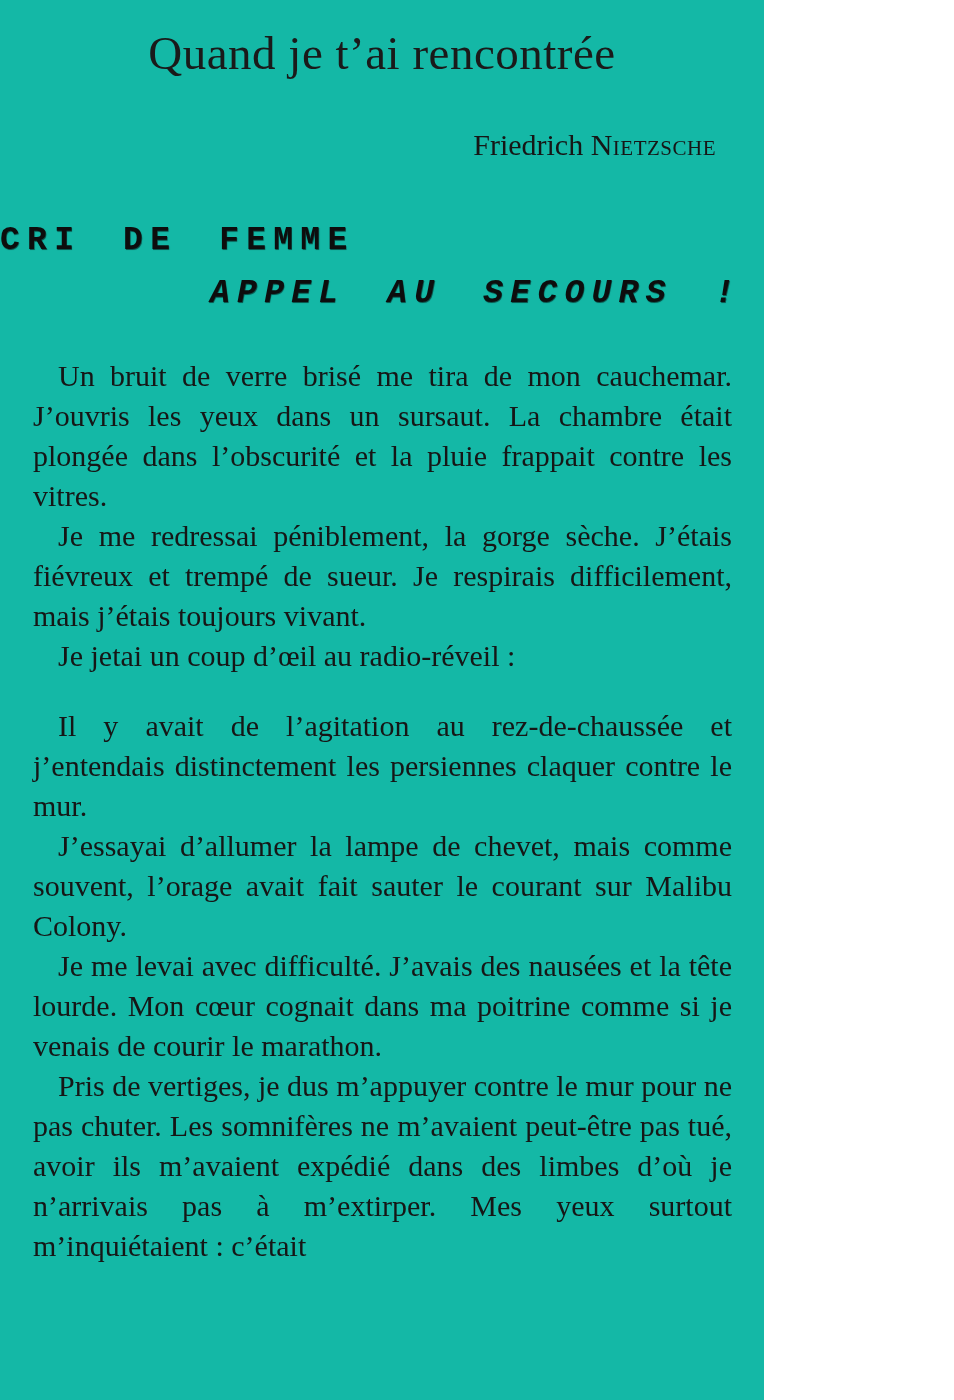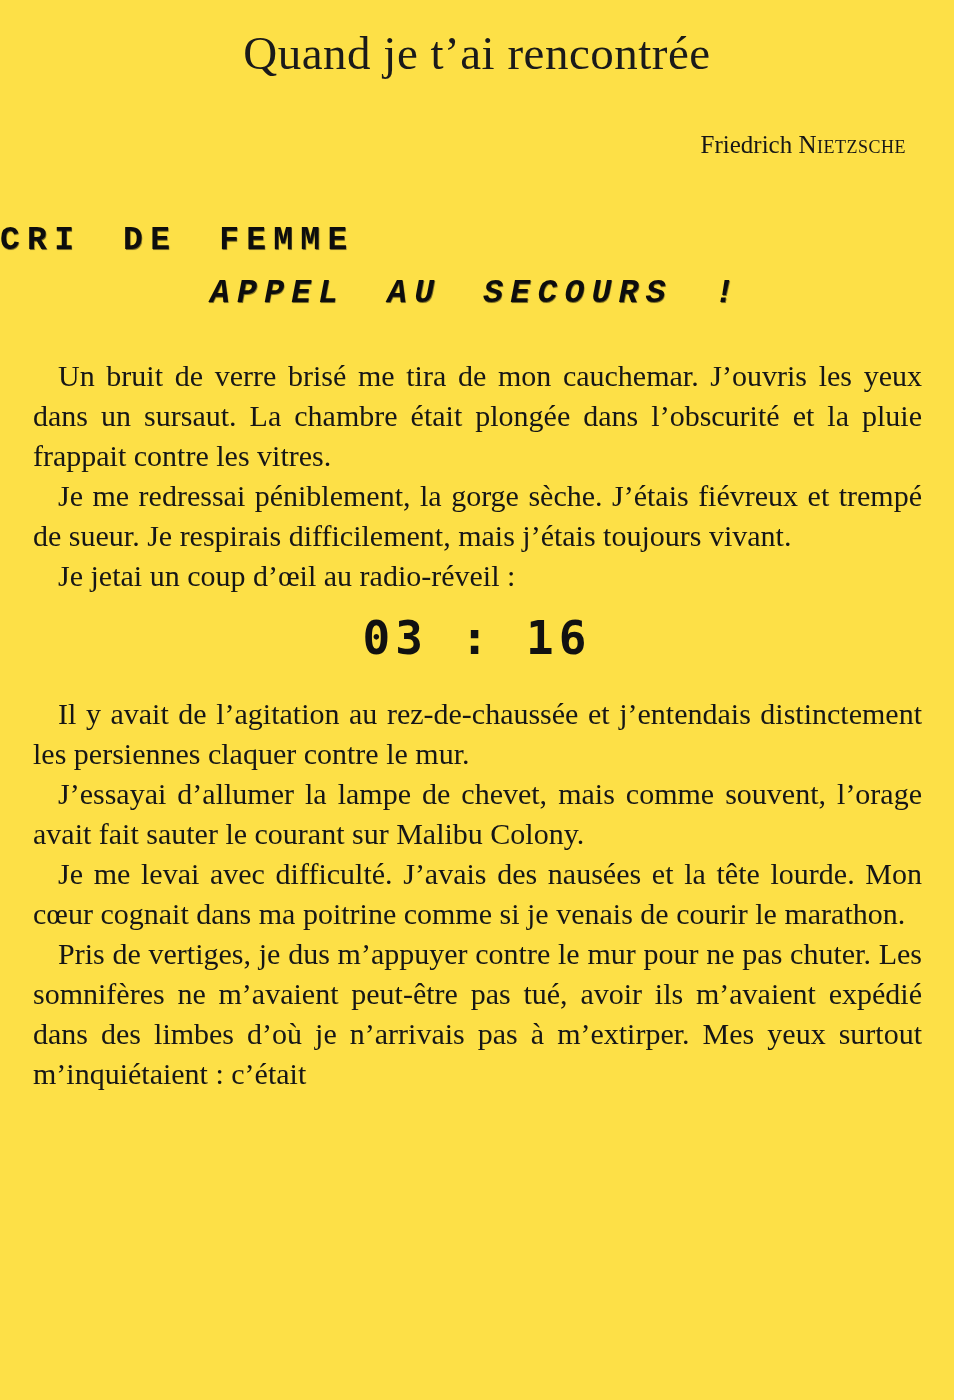--- a/index.html
+++ b/index.html
@@ -1,20 +1,20 @@
 <!DOCTYPE html>
 <html><head>
 <meta charset="utf-8">
 <style>
   html, body { margin: 0; padding: 0; background: #ffffff; }
   .page {
     position: relative;
-    width: 954px;
+    width: 764px;
     height: 1400px;
-    background: #fde047;
+    background: #14b8a6;
     color: #161616;
     font-family: "Liberation Serif", serif;
     overflow: hidden;
   }
   .chapter-title {
     margin: 0;
     padding-top: 26px;
     text-align: center;
     font-size: 47px;
     font-weight: normal;
@@ -27,21 +27,21 @@
   .epigraph-text {
     margin: 0;
     font-style: italic;
     font-size: 29px;
     line-height: 38px;
     text-align: justify;
     text-indent: 16px;
   }
   .attribution {
     margin: 2px 0 0 0;
-    font-size: 25px;
+    font-size: 30px;
     line-height: 38px;
     text-align: right;
     padding-right: 24px;
   }
   .attribution .smallcaps {
     font-variant: small-caps;
     letter-spacing: 0.5px;
   }
   .typewriter {
     margin-top: 50px;
@@ -99,21 +99,20 @@
     <div class="tw-line tw-indent-2">CRI DE FEMME</div>
     <div class="tw-line tw-indent-3">APPEL AU SECOURS !</div>
   </div>
 
   <div class="body-copy">
     <p>Un bruit de verre brisé me tira de mon cauchemar. J’ouvris les yeux dans un sursaut. La chambre était plongée dans l’obscurité et la pluie frappait contre les vitres.</p>
     <p>Je me redressai péniblement, la gorge sèche. J’étais fiévreux et trempé de sueur. Je respirais difficilement, mais j’étais toujours vivant.</p>
     <p>Je jetai un coup d’œil au radio-réveil :</p>
   </div>
 
-  <div class="clock-display">03 : 16</div>
 
   <div class="body-copy after-clock">
     <p>Il y avait de l’agitation au rez-de-chaussée et j’entendais distinctement les persiennes claquer contre le mur.</p>
     <p>J’essayai d’allumer la lampe de chevet, mais comme souvent, l’orage avait fait sauter le courant sur Malibu Colony.</p>
     <p>Je me levai avec difficulté. J’avais des nausées et la tête lourde. Mon cœur cognait dans ma poitrine comme si je venais de courir le marathon.</p>
     <p>Pris de vertiges, je dus m’appuyer contre le mur pour ne pas chuter. Les somnifères ne m’avaient peut-être pas tué, avoir ils m’avaient expédié dans des limbes d’où je n’arrivais pas à m’extirper. Mes yeux surtout m’inquiétaient : c’était</p>
   </div>
 
 </div>
 

